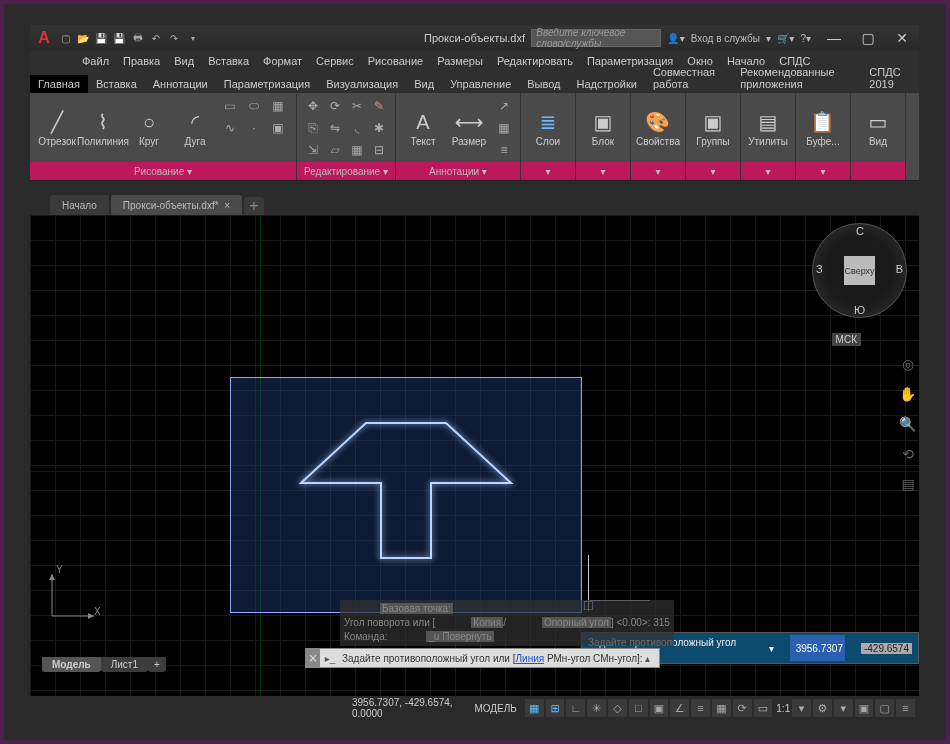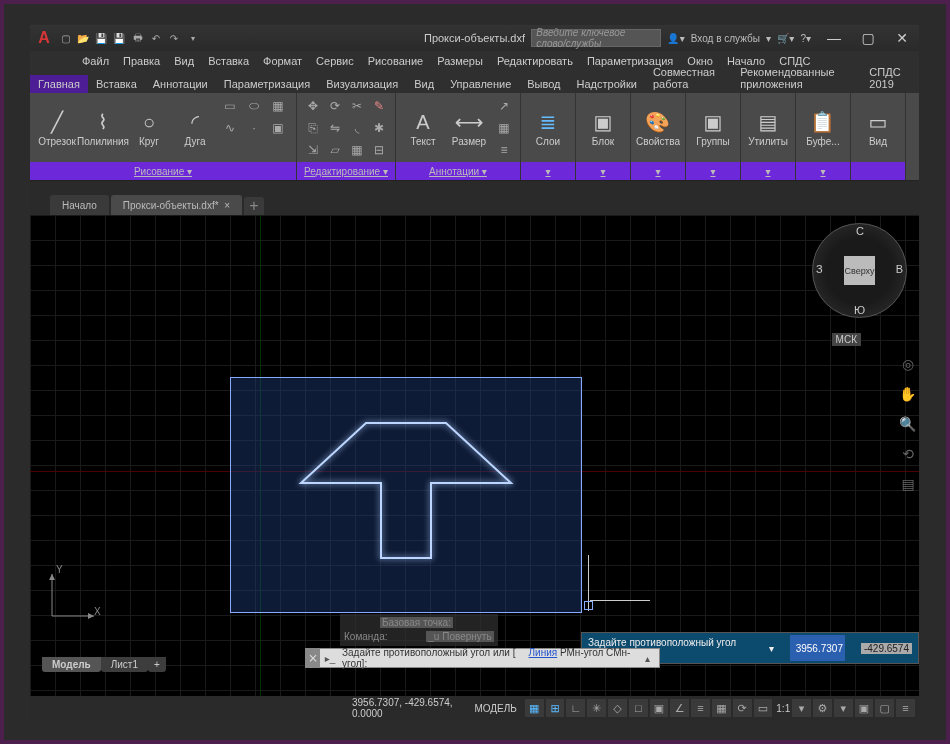--- a/index.html
+++ b/index.html
@@ -20,27 +20,27 @@
 .win-controls { display: flex; }
 .win-btn { width: 34px; height: 26px; display: flex; align-items: center; justify-content: center; color: #ccc; font-size: 14px; }
 
 
 .menubar { height: 20px; background: #2f2f2f; display: flex; align-items: center; color: #ccc; font-size: 11px; padding-left: 45px; }
 .menu-item { padding: 0 7px; cursor: pointer; }
 
 
 .ribbon-tabs { height: 22px; background: #2f2f2f; display: flex; align-items: flex-end; color: #ccc; font-size: 11px; }
 .ribbon-tab { padding: 3px 8px; cursor: pointer; }
-.ribbon-tab.active { background: #4c1d95; }
+.ribbon-tab.active { background: #000000; }
 
 
 .ribbon { height: 88px; background: #4a4a4a; display: flex; border-bottom: 1px solid #222; }
 .ribbon-group { border-right: 1px solid #333; display: flex; flex-direction: column; }
 .ribbon-group-body { flex: 1; display: flex; align-items: center; padding: 2px 6px; gap: 4px; }
-.ribbon-group-title { height: 18px; background: #6d28d9; color: #bbb; font-size: 10px; display: flex; align-items: center; justify-content: center; padding: 0 6px; white-space: nowrap; text-decoration: underline; }
+.ribbon-group-title { height: 18px; background: #be185d; color: #bbb; font-size: 10px; display: flex; align-items: center; justify-content: center; padding: 0 6px; white-space: nowrap; }
 .big-btn { display: flex; flex-direction: column; align-items: center; justify-content: center; width: 42px; height: 62px; color: #ccc; font-size: 10px; cursor: pointer; }
 .big-btn .ico { width: 28px; height: 28px; display: flex; align-items: center; justify-content: center; font-size: 20px; }
 .small-btn { width: 20px; height: 20px; display: flex; align-items: center; justify-content: center; color: #aaa; font-size: 12px; cursor: pointer; }
 .btn-grid { display: grid; grid-template-columns: repeat(4, 20px); grid-template-rows: repeat(3, 20px); gap: 2px; }
 .btn-grid2 { display: grid; grid-template-columns: repeat(3, 22px); grid-template-rows: repeat(3, 20px); gap: 2px; }
 .dropdown-arrow::after { content: "▾"; font-size: 8px; margin-left: 2px; }
 
 
 .file-tabs { height: 34px; background: #2a2a2a; display: flex; align-items: flex-end; padding-left: 20px; gap: 2px; }
 .file-tab { height: 20px; background: #3a3a3a; color: #bbb; font-size: 10px; padding: 0 12px; display: flex; align-items: center; border-radius: 3px 3px 0 0; cursor: pointer; }
@@ -84,21 +84,21 @@
 
 
 .cmd-history { position: absolute; left: 310px; bottom: 50px; color: #888; font-size: 10px; line-height: 14px; background: rgba(50,50,50,0.7); padding: 2px 4px; }
 .cmd-history .hl { background: #555; padding: 0 2px; margin-left: 36px; }
 
 
 .cmdline { position: absolute; left: 275px; bottom: 28px; width: 355px; height: 20px; background: #ddd; border: 1px solid #888; display: flex; align-items: center; font-size: 10px; color: #333; }
 .cmdline .handle { width: 14px; background: #888; height: 100%; display:flex; align-items:center; justify-content:center; color:#ddd; font-size:12px; }
 .cmdline .icon { width: 20px; display: flex; justify-content: center; color: #555; }
 .cmdline .text { flex: 1; padding: 0 2px; }
-.cmdline .link { color: #2255cc; text-decoration: underline; padding-left: 13px; }
+.cmdline .link { color: #2255cc; text-decoration: underline; }
 .cmdline .arrow { width: 14px; color: #555; }
 
 
 .bottom-tabs { position: absolute; left: 12px; bottom: 24px; display: flex; gap: 0; }
 .bottom-tab { background: #3d3d3d; color: #ccc; font-size: 10px; padding: 2px 10px; border-radius: 0 0 3px 3px; cursor: pointer; }
 .bottom-tab.active { background: #555; font-weight: bold; }
 
 
 .statusbar { height: 24px; background: #2a2a2a; display: flex; align-items: center; color: #ccc; font-size: 10px; padding: 0 4px; gap: 2px; }
 .statusbar .coords { margin-left: 318px; }
@@ -362,20 +362,23 @@
 
     <div class="tooltip">
       <span>Задайте противоположный угол или</span>
       <span>▾</span>
       <input value="3956.7307" style="">
       <span class="val2">-429.6574</span>
     </div>
 
     <div class="cmd-history">
       <div><span class="hl">Базовая точка:</span></div>
+      <div>
+        <span>Угол поворота или [</span><span class="hl">Копия</span><span>/</span><span class="hl">Опорный угол</span><span>] &lt;0.00&gt;: 315</span>
+      </div>
       <div><span>Команда: </span><span class="hl">_u Повернуть</span></div>
     </div>
 
     <div class="cmdline">
       <div class="handle">⨯</div>
       <div class="icon">▸_</div>
       <div class="text">
         <span>Задайте противоположный угол или [</span><span class="link">Линия</span><span> РМн-угол СМн-угол</span><span>]:</span>
       </div>
       <div class="arrow">▴</div>

